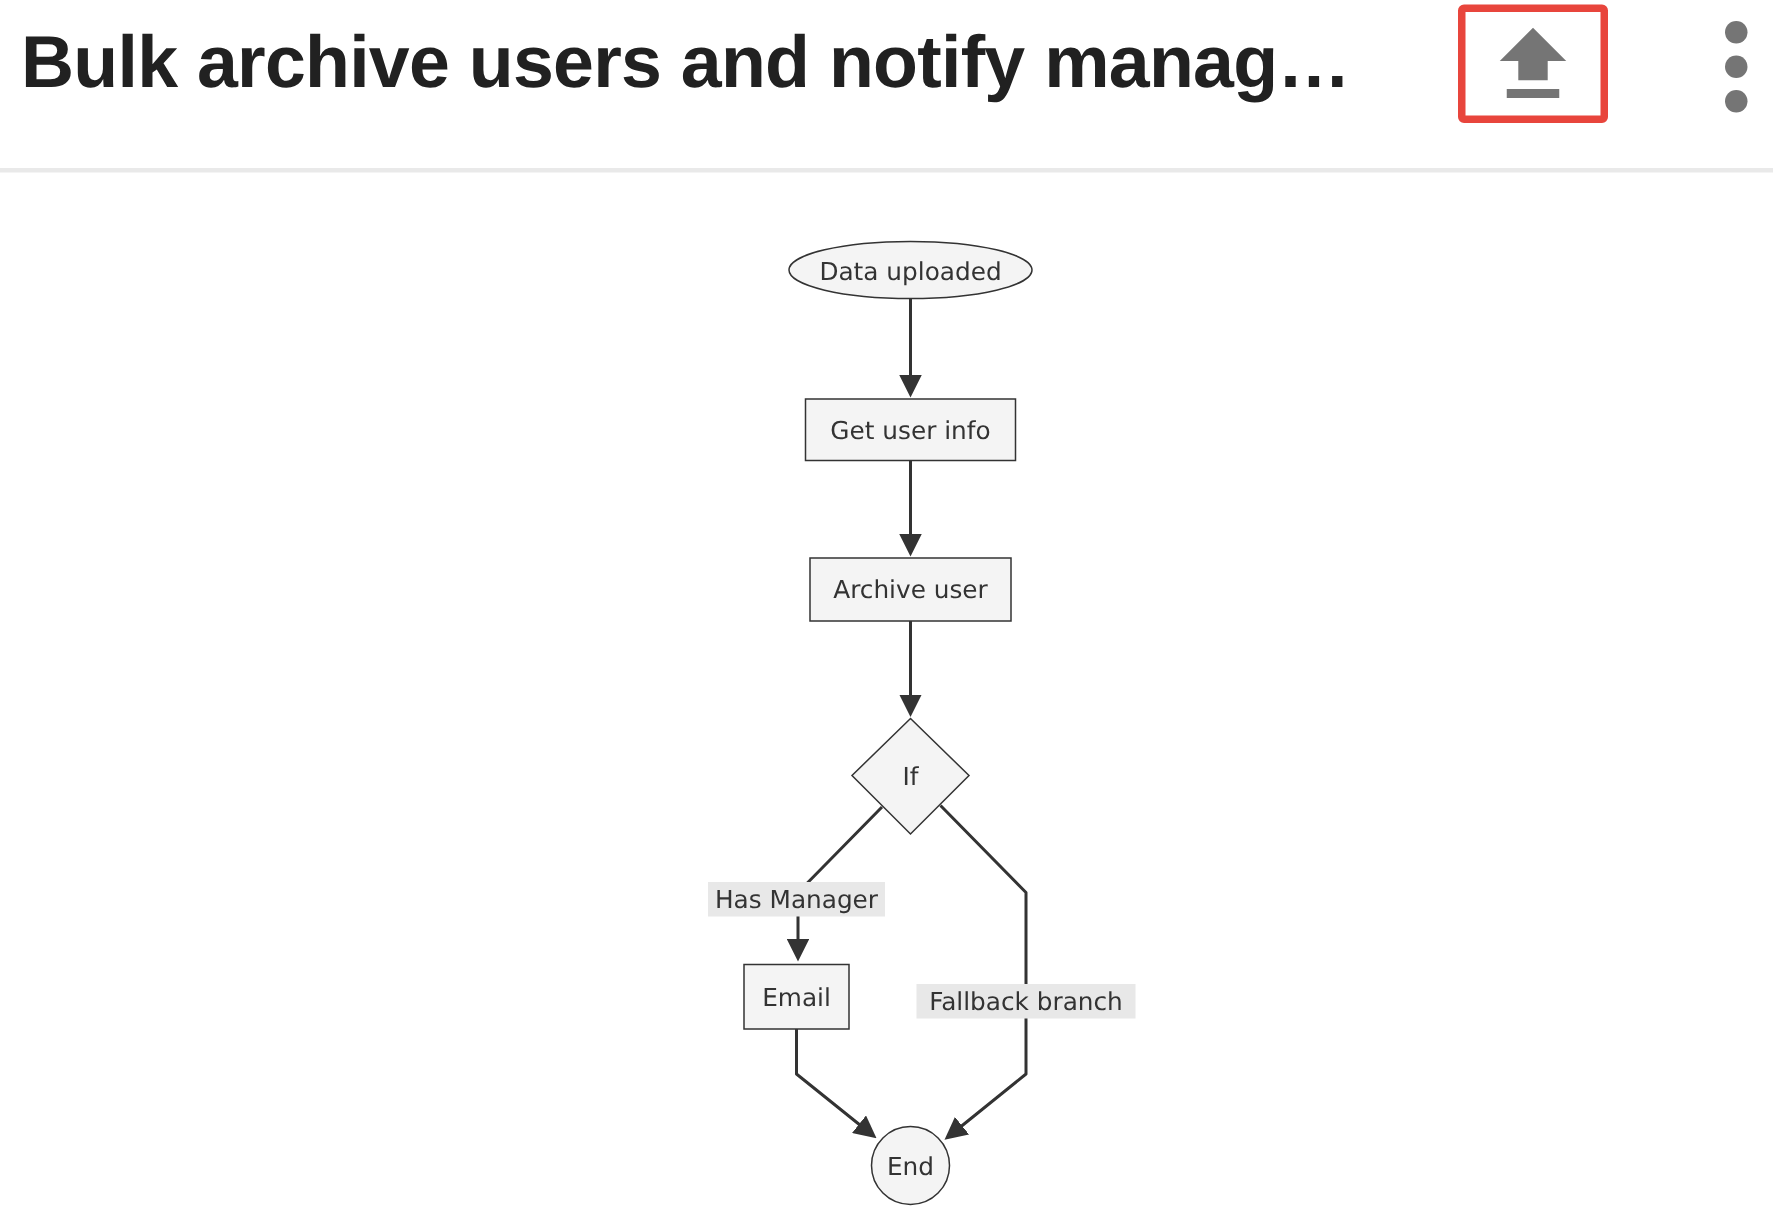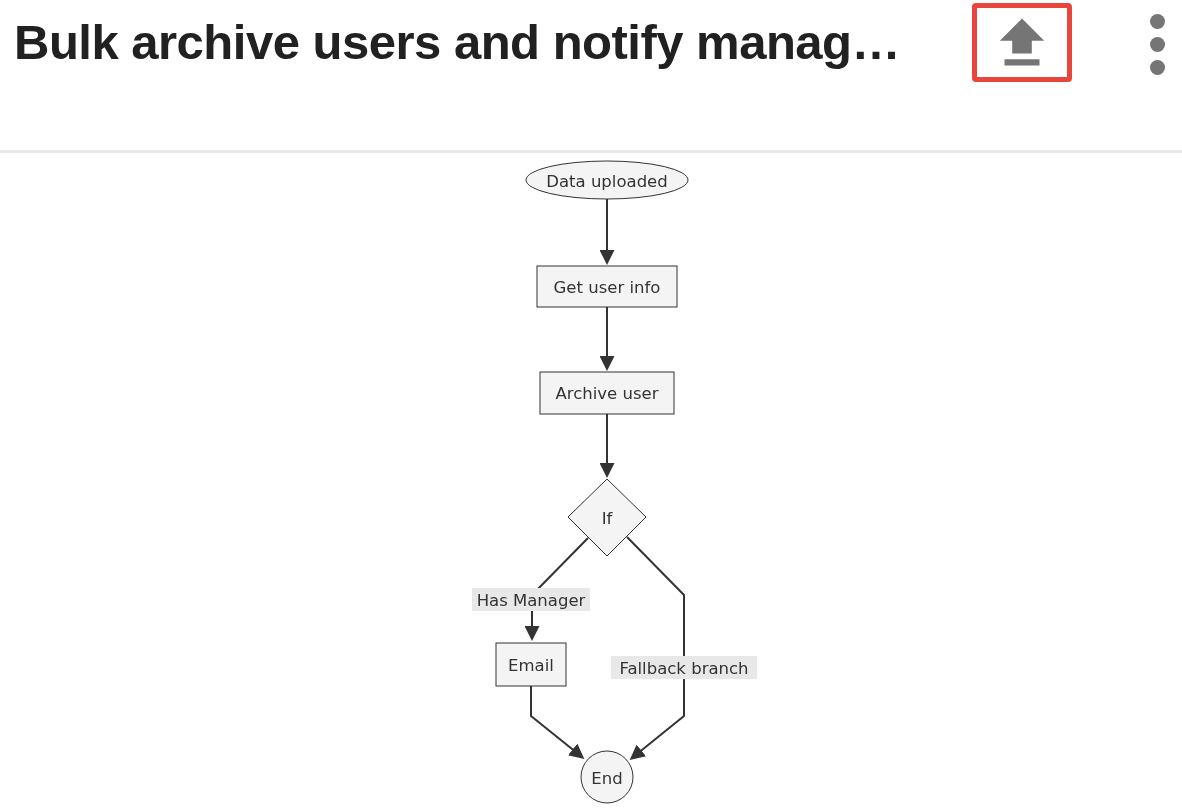--- a/index.html
+++ b/index.html
@@ -1,21 +1,21 @@
 <!DOCTYPE html>
 <html><head>
 <meta charset="utf-8">
 <style>
   * { margin: 0; padding: 0; box-sizing: border-box; }
   html, body { width: 1182px; height: 809px; background: #ffffff; overflow: hidden; }
   body { font-family: "Liberation Sans", sans-serif; position: relative; }
 
   
   .header {
-    position: absolute; top: 0; left: 0; width: 1182px; height: 153px;
+    position: absolute; top: 0; left: 0; width: 1182px; height: 115px;
     background: #ffffff; border-bottom: 3px solid #e9e9e9;
   }
   .page-title {
     position: absolute; left: 14px; top: 0; width: 940px; height: 84px;
     line-height: 84px; font-size: 49px; font-weight: 700; color: #212121;
     letter-spacing: -0.5px; white-space: nowrap; overflow: hidden;
   }
   .upload-btn {
     position: absolute; left: 972px; top: 3px; width: 100px; height: 79px;
     border: 5px solid #e8453c; border-radius: 4px; background: #ffffff;

